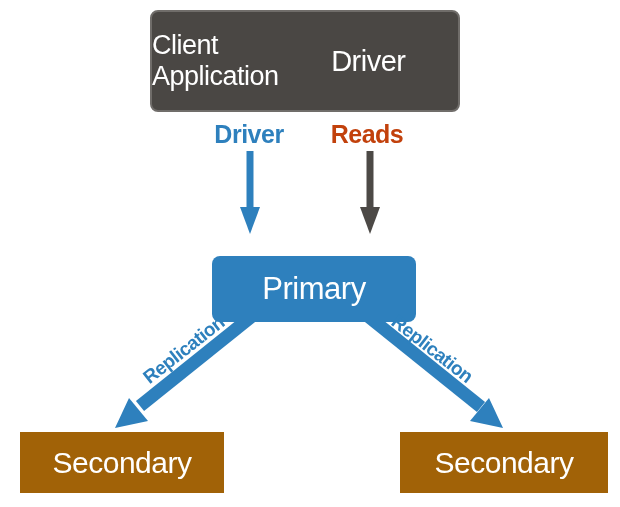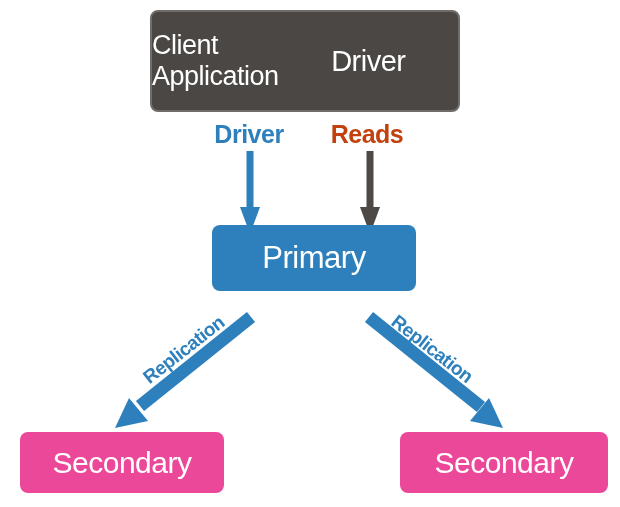--- a/index.html
+++ b/index.html
@@ -19,34 +19,34 @@
   .client-row2{flex:1;display:flex;align-items:center;justify-content:center;
     color:#FFFFFF;font-size:29px;letter-spacing:-0.5px;}
   
   .edge-label{position:absolute;font-size:25px;font-weight:600;letter-spacing:-0.5px;}
   .writes{left:189px;top:120px;width:120px;text-align:center;color:#2E80BD;}
   .reads{left:307px;top:120px;width:120px;text-align:center;color:#c2410c;}
   
   .arrows{position:absolute;left:0;top:0;width:620px;height:507px;}
   
   .primary-box{
-    position:absolute;left:212px;top:225px;width:204px;height:66px;
+    position:absolute;left:212px;top:256px;width:204px;height:66px;
     background:#2E80BD;border-radius:8px;display:flex;align-items:center;justify-content:center;
     color:#FFFFFF;font-size:31px;letter-spacing:-0.5px;
   }
   
   .replication-label{
     position:absolute;color:#2E80BD;font-size:19px;font-weight:600;letter-spacing:-0.5px;
     transform-origin:center center;white-space:nowrap;
   }
   .rep-left{left:184px;top:350px;transform:translate(-50%,-50%) rotate(-38deg);}
   .rep-right{left:432px;top:349px;transform:translate(-50%,-50%) rotate(38deg);}
   
   .secondary-box{
-    position:absolute;top:432px;height:61px;background:#ec4899;border-radius:8px;
+    position:absolute;top:432px;height:61px;background:#a16207;border-radius:0;
     display:flex;align-items:center;justify-content:center;color:#FFFFFF;
     font-size:30px;letter-spacing:-0.5px;
   }
   .sec-left{left:20px;width:204px;}
   .sec-right{left:400px;width:208px;}
 </style>
 </head>
 <body>
 
 <div class="canvas">

